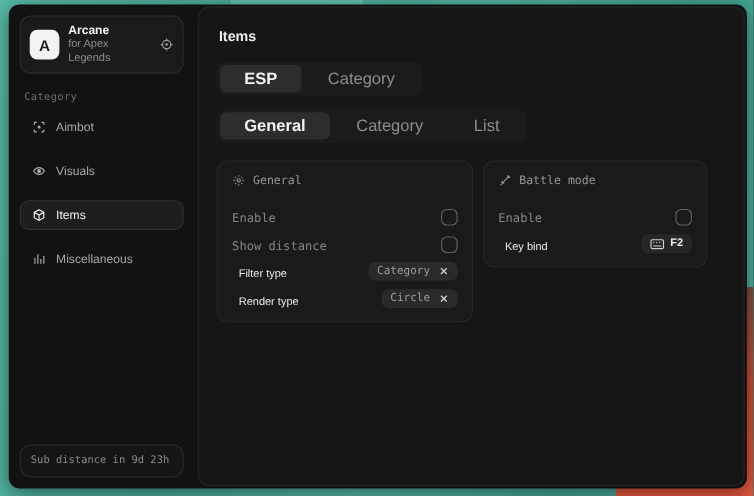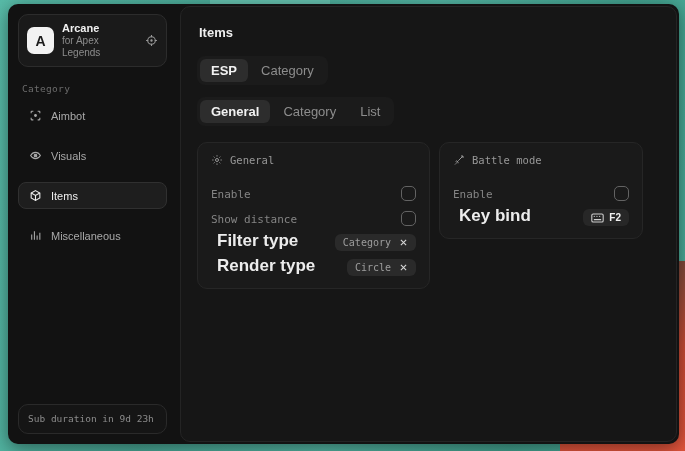--- a/index.html
+++ b/index.html
@@ -33,32 +33,32 @@
   .sidebar-spacer { flex:1; }
   .sub-card { border:1px solid #2a2a2a; border-radius:10px; padding:7px 9px; background:#151515; }
   .sub-line1 { font-family:"DejaVu Sans Mono", monospace; font-size:9.5px; color:#8b8b8b; line-height:14px; white-space:nowrap; }
   .sub-line2 { font-family:"DejaVu Sans Mono", monospace; font-size:9.5px; color:#c2c2c2; line-height:14px; white-space:nowrap; }
 
   
   .main { flex:1; margin:2px 2px 2px 4px; background:#161616; border:1px solid #242424; border-radius:10px; padding:15px 16px; display:flex; flex-direction:column; }
   .page-title { color:#efefef; font-size:13px; font-weight:bold; margin:3px 0 16px 2px; }
 
   .tab-group { display:inline-flex; align-self:flex-start; align-items:center; background:#1b1b1b; border-radius:8px; padding:3px; gap:2px; margin-bottom:12px; }
-  .tab { font-size:13px; color:#8d8d8d; padding:4px 11px; border-radius:6px; cursor:pointer; white-space:nowrap; }
+  .tab { font-size:15px; color:#8d8d8d; padding:4px 22px; border-radius:6px; cursor:pointer; white-space:nowrap; }
   .tab.selected { background:#2d2d2d; color:#f2f2f2; font-weight:bold; }
 
   .cards { display:flex; gap:9px; align-items:flex-start; margin-top:4px; }
   .card { background:#1a1a1a; border:1px solid #262626; border-radius:10px; padding:11px 13px; }
   .card-general { width:233px; }
   .card-battle { width:204px; }
   .card-head { display:flex; align-items:center; gap:7px; color:#989898; margin-bottom:11px; }
   .card-head-label { font-family:"DejaVu Sans Mono", monospace; font-size:10.5px; }
   .card-row { display:flex; align-items:flex-end; justify-content:space-between; height:24px; margin-bottom:1px; }
   .row-label-dim { font-family:"DejaVu Sans Mono", monospace; font-size:11px; color:#858585; }
-  .row-label-bright { font-size:17px; font-weight:bold; color:#ececec;padding-left:6px; }
+  .row-label-bright { font-size:10px; font-weight:normal; color:#ececec;padding-left:6px; }
   .checkbox { width:15px; height:15px; border:1.5px solid #636363; border-radius:5px; background:transparent; cursor:pointer; flex:none; }
 
   .chip { display:inline-flex; align-items:center; gap:8px; background:#2a2a2a; border-radius:6px; padding:3px 8px; cursor:pointer; }
   .chip-value { font-family:"DejaVu Sans Mono", monospace; font-size:10px; color:#9d9d9d; }
   .chip-x { display:flex; color:#d6d6d6; cursor:pointer; }
 
   .keybadge { display:inline-flex; align-items:center; gap:5px; background:#272727; border-radius:6px; padding:3px 8px; cursor:pointer; }
   .keybadge-icon { display:flex; color:#cfcfcf; }
   .keybadge-text { font-size:10px; font-weight:bold; color:#f0f0f0; }
 
@@ -132,21 +132,21 @@
         </span>
         <span class="nav-label">Miscellaneous</span>
       </div>
 
 
     </div>
 
     <div class="sidebar-spacer"></div>
 
     <div class="sub-card">
-      <div class="sub-line1">Sub duration in 9d 23h</div>
+      <div class="sub-line1">Sub distance in 9d 23h</div>
     </div>
 
   </div>
 
   <div class="main">
 
     <div class="page-title">Items</div>
 
     <div class="tab-group">
       <div class="tab selected">ESP</div>

